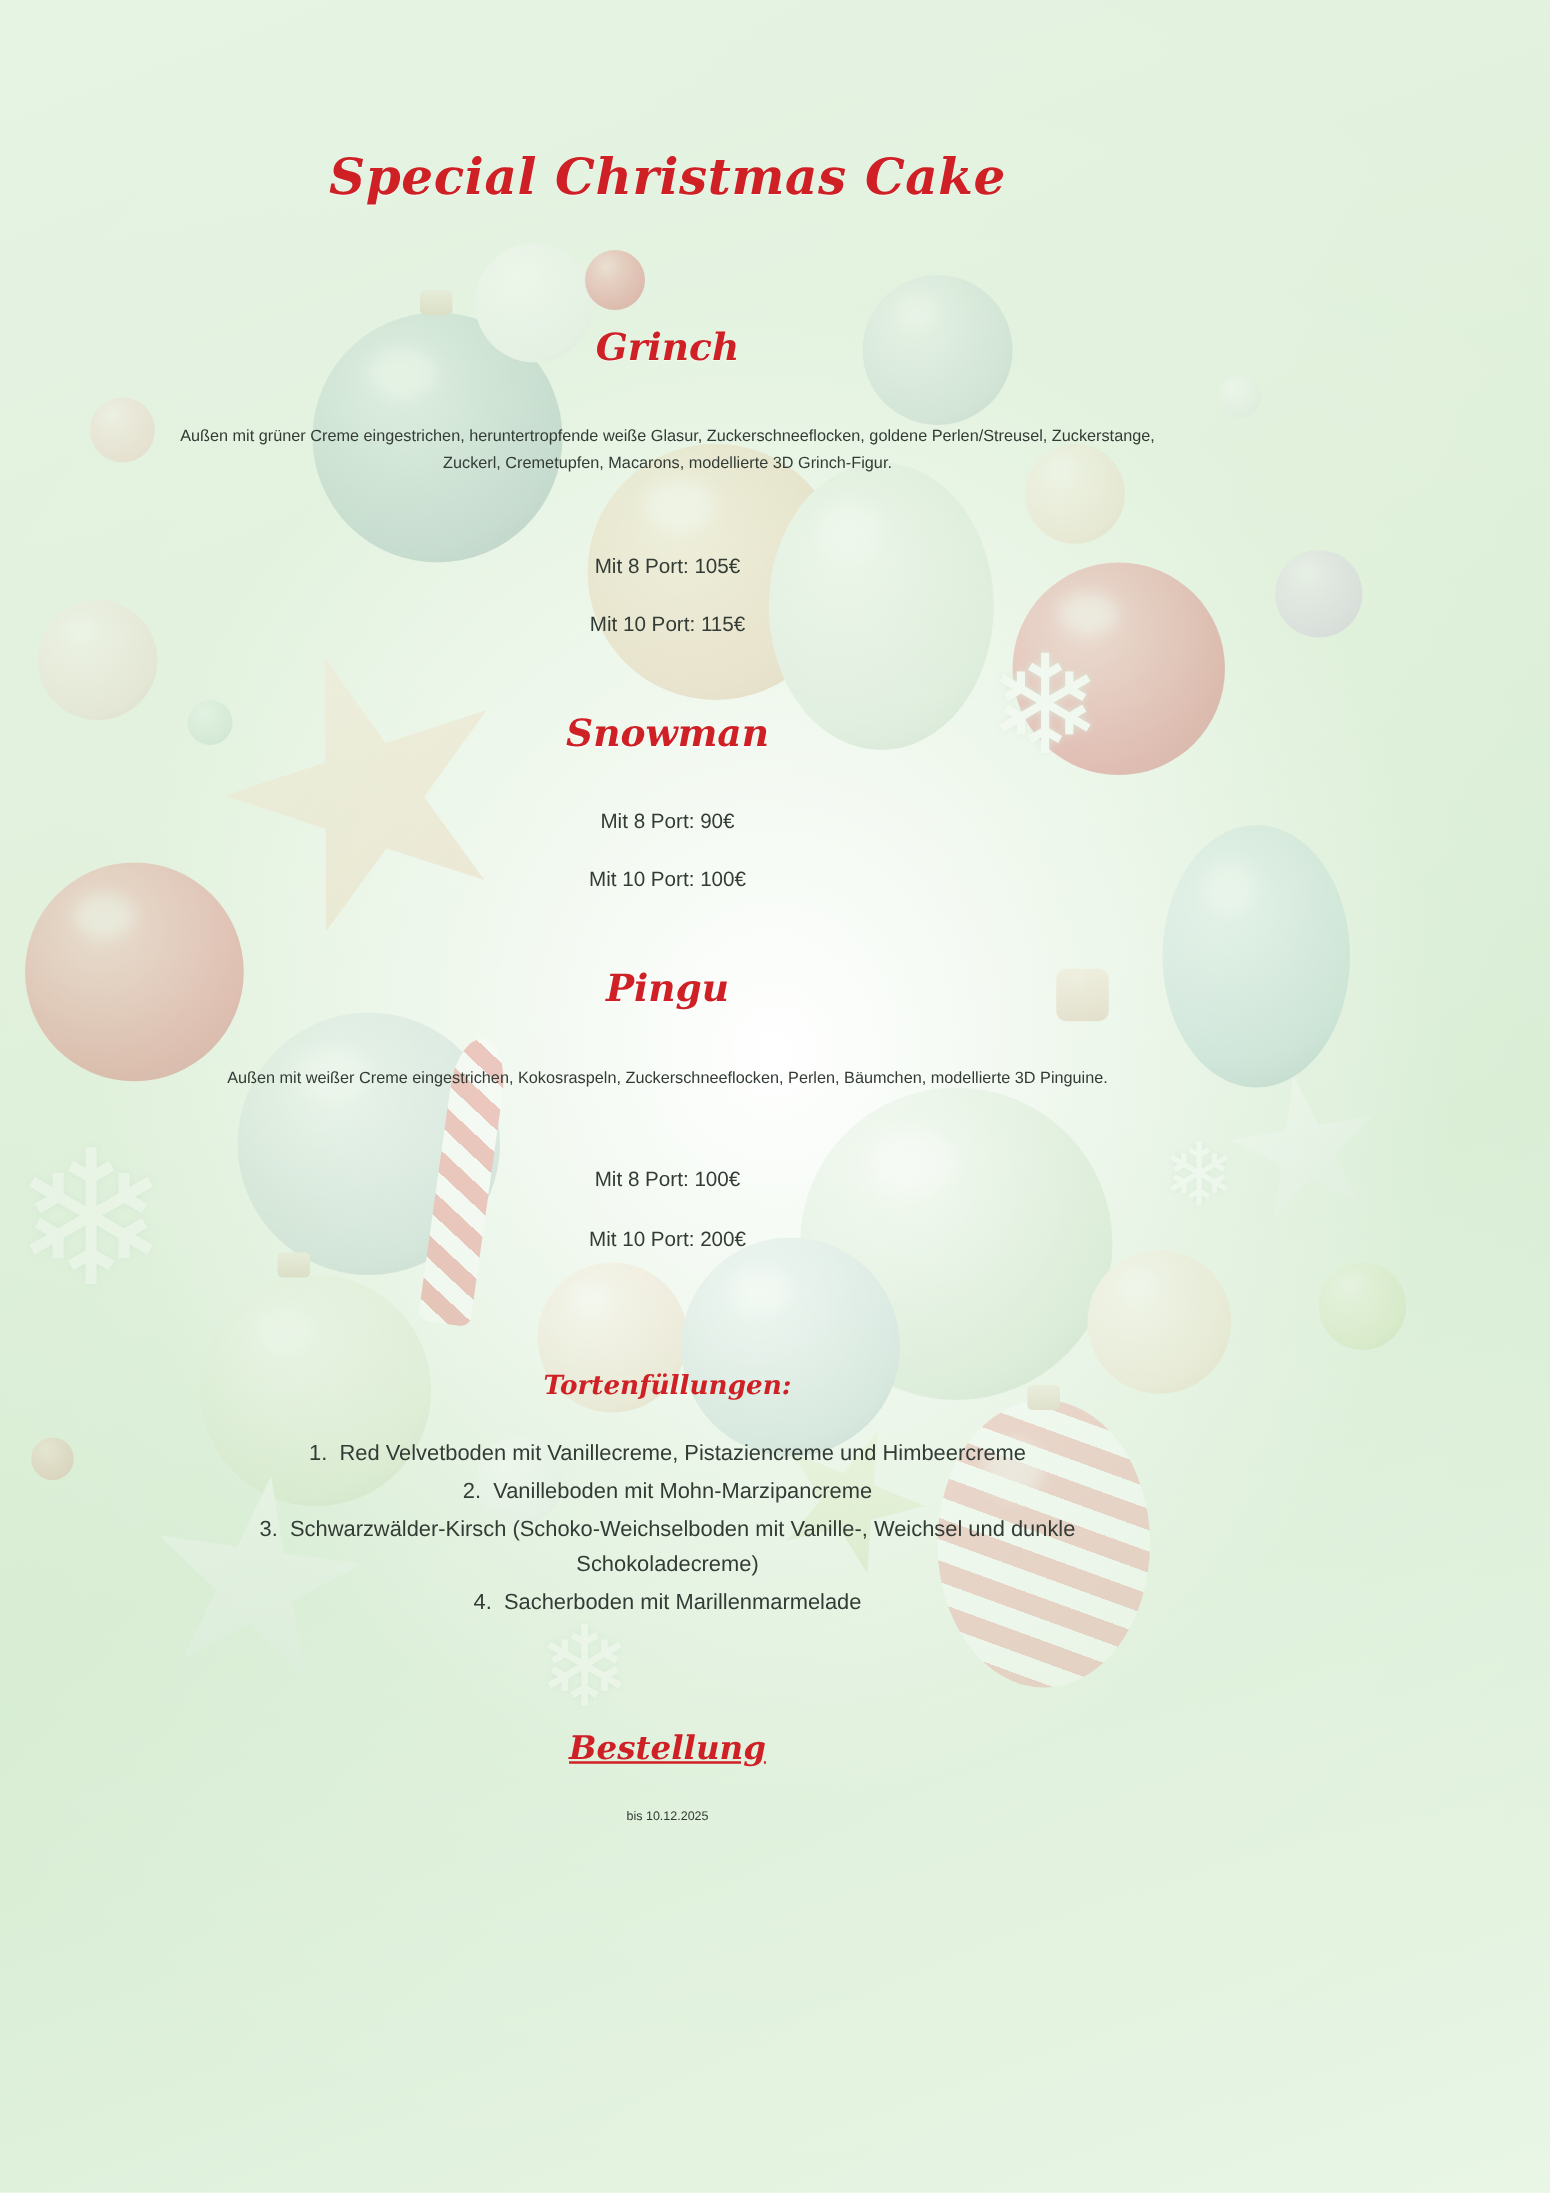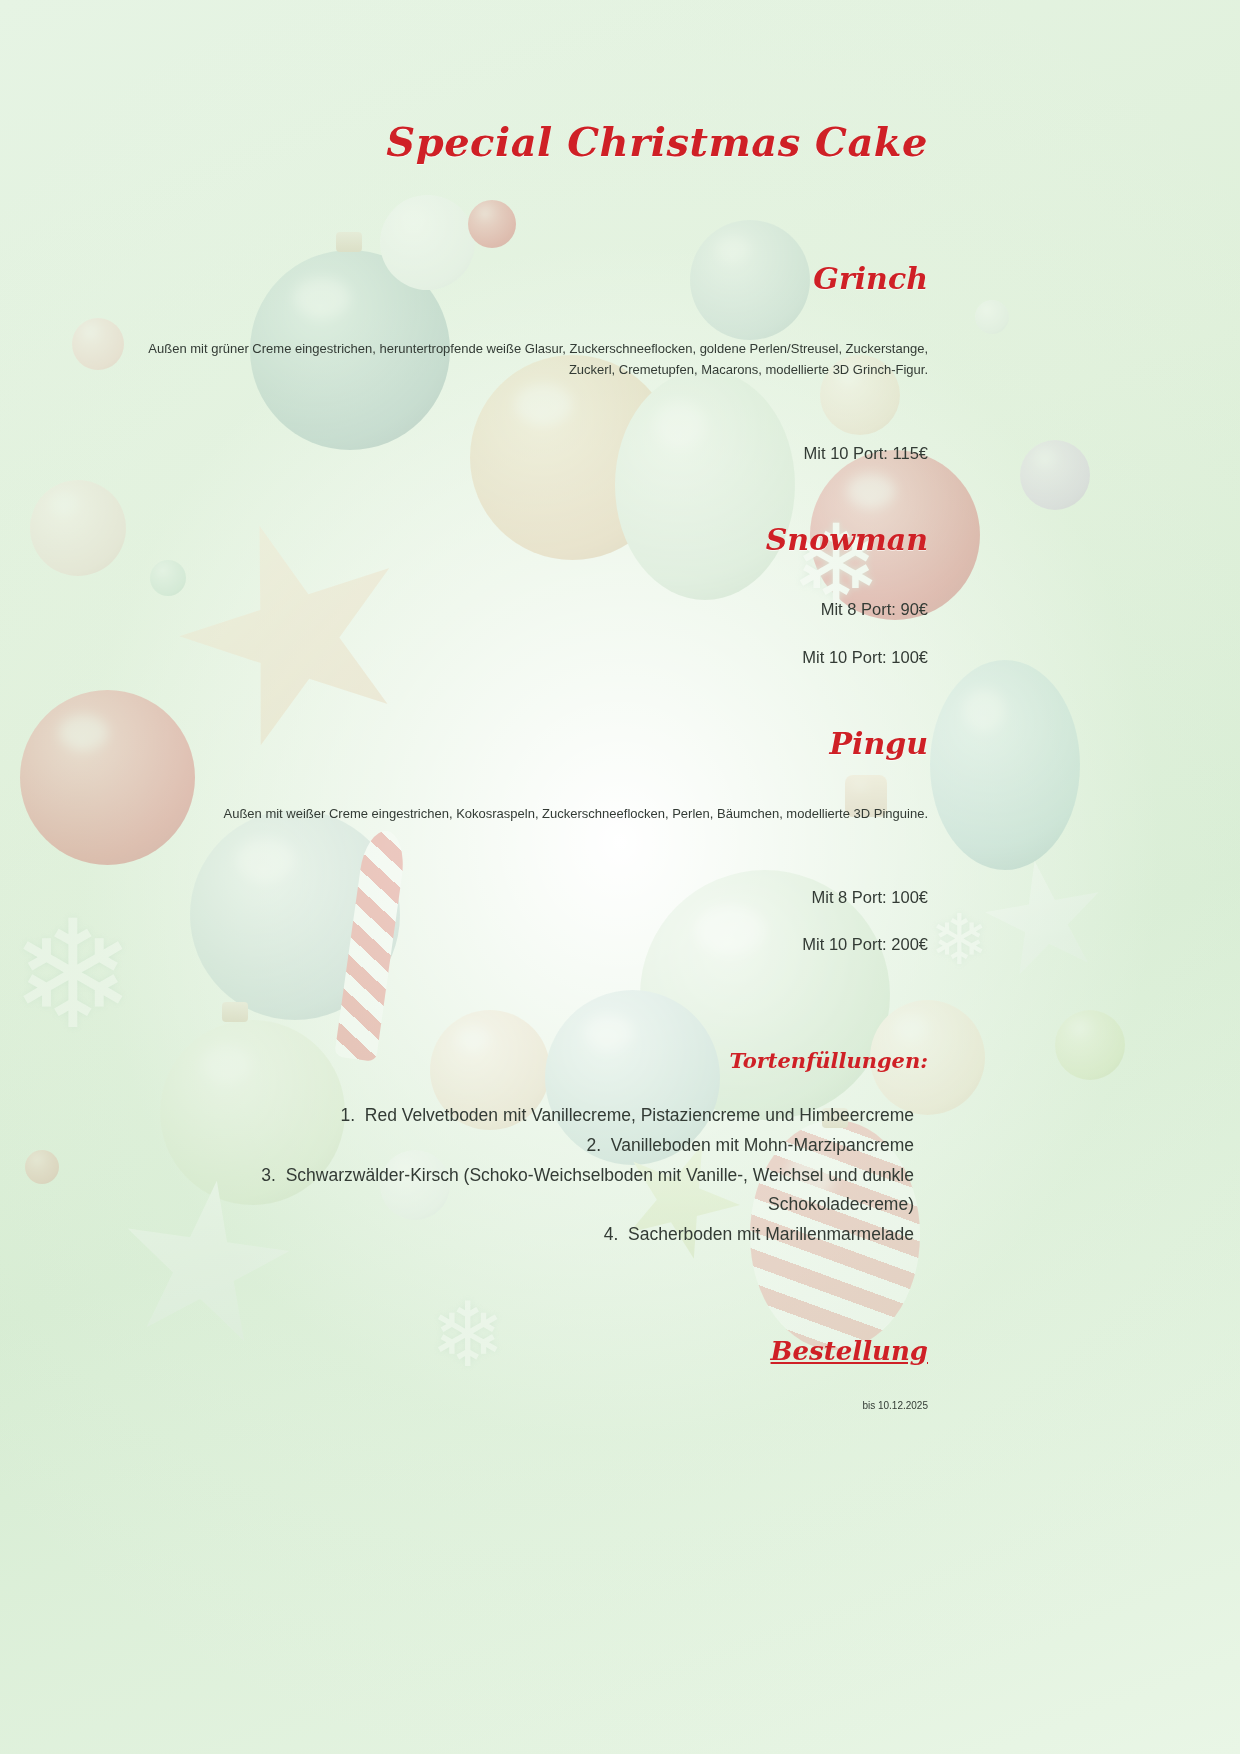--- a/index.html
+++ b/index.html
@@ -78,21 +78,21 @@
   }
 
   
   .content {
     position: relative;
     z-index: 5;
     width: 1068px;
     height: 1754px;
     box-sizing: border-box;
     padding: 118px 140px 60px 140px;
-    text-align: right;
+    text-align: center;
     color: #2f3a33;
   }
 
   .doc-title {
     font-family: "DejaVu Serif", serif;
     font-style: italic;
     font-weight: bold;
     font-size: 40px;
     color: #cf2026;
     letter-spacing: 0.5px;
@@ -218,20 +218,21 @@
     <div class="candy hook" style="left:350px;top:830px;transform:rotate(8deg);"></div>
   </div>
 
   <div class="content">
 
     <h1 class="doc-title">Special Christmas Cake</h1>
 
     <section class="cake-section">
       <h2 class="cake-name">Grinch</h2>
       <p class="cake-desc">Außen mit grüner Creme eingestrichen, heruntertropfende weiße Glasur, Zuckerschneeflocken, goldene Perlen/Streusel, Zuckerstange, Zuckerl, Cremetupfen, Macarons, modellierte 3D Grinch-Figur.</p>
+      <p class="price-line">Mit 8 Port: 105€</p>
       <p class="price-line">Mit 10 Port: 115€</p>
     </section>
 
     <section class="cake-section">
       <h2 class="cake-name">Snowman</h2>
       <p class="price-line">Mit 8 Port: 90€</p>
       <p class="price-line">Mit 10 Port: 100€</p>
     </section>
 
     <section class="cake-section">

